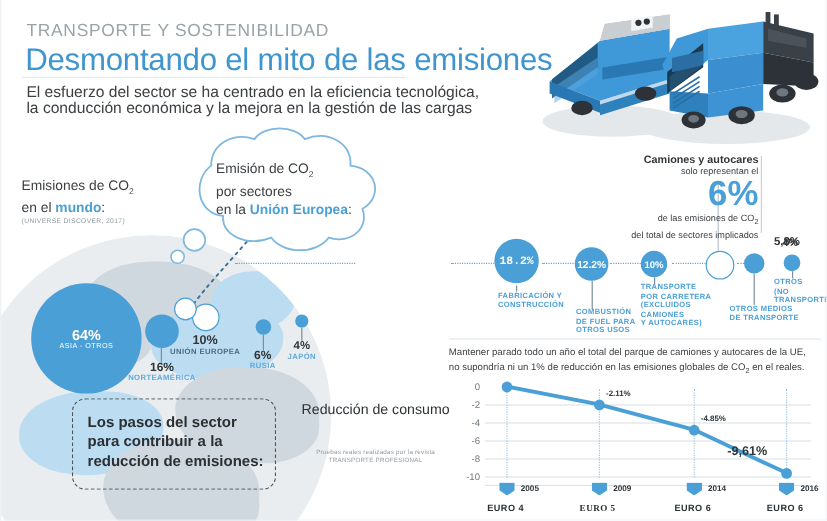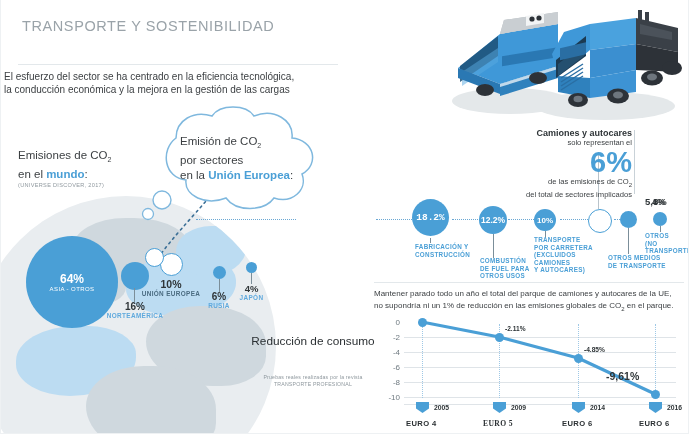--- a/index.html
+++ b/index.html
@@ -2,21 +2,21 @@
 <html><head>
 <meta charset="utf-8">
 <style>
   html,body{margin:0;padding:0;background:#ffffff;}
   body{font-family:"Liberation Sans",sans-serif;}
   #page{position:relative;width:689px;height:434px;overflow:hidden;background:#ffffff;}
 
   
   .kicker{position:absolute;left:22px;top:18px;font-size:14.5px;letter-spacing:.6px;color:#9aa3a9;}
   .headline{position:absolute;left:21px;top:34px;font-size:26px;color:#3f95cd;letter-spacing:-.2px;}
-  .subhead{position:absolute;left:4px;top:70px;font-size:10px;line-height:13px;color:#3b3f42;}
+  .subhead{position:absolute;left:22px;top:70px;font-size:13px;line-height:13px;color:#3b3f42;}
 
   
   .globe{position:absolute;left:-24px;top:196px;width:300px;height:300px;border-radius:50%;
          background:#e9edf0;overflow:hidden;}
   .globe .land{position:absolute;border-radius:48% 52% 40% 60%;background:#cfd8de;}
   .globe .sea{position:absolute;border-radius:50% 40% 55% 45%;background:#bcdcf2;}
 
   .bub{position:absolute;border-radius:50%;background:#4a9fd6;color:#fff;
        display:flex;flex-direction:column;align-items:center;justify-content:center;text-align:center;}
   .bub .v{font-weight:bold;}
@@ -78,20 +78,21 @@
   
   .vehicles{position:absolute;left:440px;top:6px;width:249px;height:122px;}
   .divider{position:absolute;background:#e3e8eb;}
 </style>
 </head>
 <body>
 
 <div id="page">
 
   <div class="kicker">TRANSPORTE Y SOSTENIBILIDAD</div>
+  <div class="headline">Desmontando el mito de las emisiones</div>
   <div class="subhead">
     <span>El esfuerzo del sector se ha centrado en la eficiencia tecnológica,</span><br>
     <span>la conducción económica y la mejora en la gestión de las cargas</span>
   </div>
   <div class="divider" style="left:18px;top:64px;width:320px;height:1px;"></div>
 
   <div class="vehicles">
     <svg width="249" height="122" viewBox="0 0 249 122">
 
       <ellipse cx="70" cy="95" rx="58" ry="13" fill="#e4e8ea"></ellipse>
@@ -275,23 +276,26 @@
     <div class="big">6%</div>
     <div class="l3">
       <span>de las emisiones de CO</span><sub style="font-size:6px">2</sub>
     </div>
     <div class="l3">del total de sectores implicados</div>
   </div>
 
   <div class="divider" style="left:374px;top:282px;width:310px;height:1px;"></div>
   <div class="note">
     <span>Mantener parado todo un año el total del parque de camiones y autocares de la UE,</span><br>
-    <span>no supondría ni un 1% de reducción en las emisiones globales de CO</span><sub style="font-size:6px">2</sub><span> en el parque.</span>
-  </div>
-
+    <span>no supondría ni un 1% de reducción en las emisiones globales de CO</span><sub style="font-size:6px">2</sub><span> en el reales.</span>
+  </div>
+
+  <div class="quote">
+    <div class="t">Los pasos del sector para contribuir a la reducción de emisiones:</div>
+  </div>
 
   <div class="chtitle">
     <span>Reducción de consumo</span><br>
   </div>
   <div class="chsrc">
     <span>Pruebas reales realizadas por la revista</span><br>
     <span>TRANSPORTE PROFESIONAL</span>
   </div>
 
   <div class="chart">

